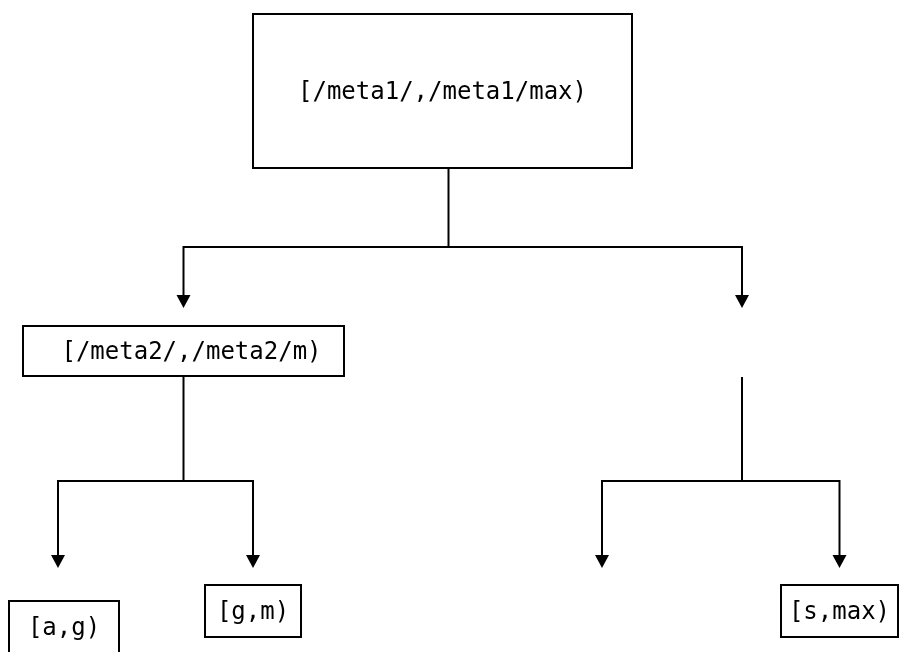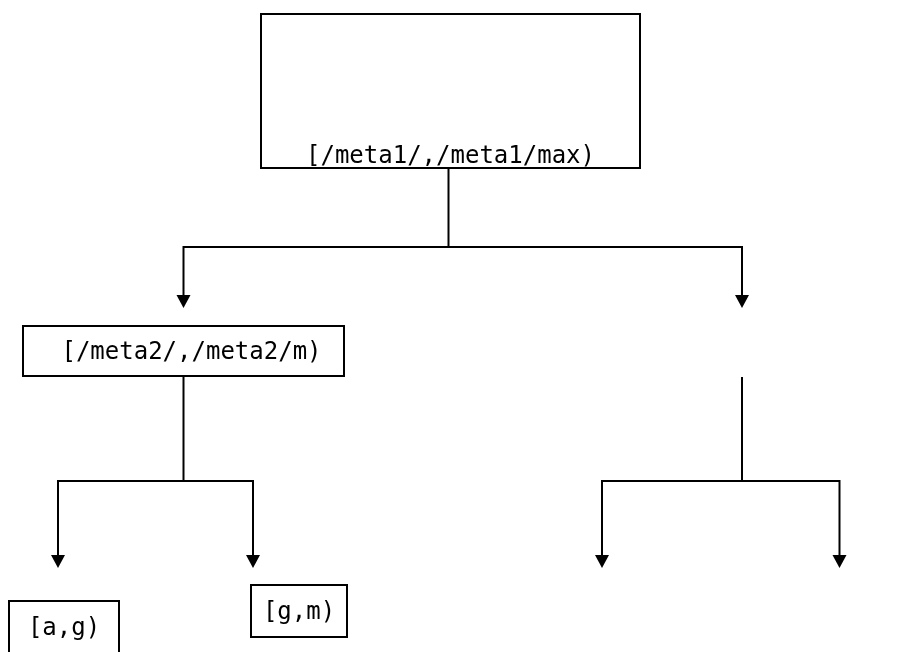--- a/index.html
+++ b/index.html
@@ -29,25 +29,25 @@
     box-sizing: border-box;
     border: 2px solid #000000;
     background: #ffffff;
     display: flex;
     align-items: center;
     justify-content: center;
     font-size: 24px;
     line-height: 1;
     white-space: nowrap;
   }
-  .node-root   { left: 260px; top: 13px;  width: 381px; height: 156px; align-items: flex-end; }
+  .node-root   { left: 252px; top: 13px;  width: 381px; height: 156px; }
   .node-bl     { left: 22px;  top: 325px; width: 323px; height: 52px; padding-left: 16px; }
   .node-br     { left: 583px; top: 325px; width: 318px; height: 52px; }
   .node-leaf0  { left: 8px;   top: 600px; width: 112px; height: 54px; }
-  .node-leaf1  { left: 204px; top: 584px; width: 98px;  height: 54px; margin-left: 46px; }
+  .node-leaf1  { left: 204px; top: 584px; width: 98px;  height: 54px; }
   .node-leaf2  { left: 553px; top: 584px; width: 98px;  height: 54px; }
   .node-leaf3  { left: 780px; top: 584px; width: 119px; height: 54px; }
   .edge {
     stroke: #000000;
     stroke-width: 2;
     fill: none;
   }
   .arrowhead {
     fill: #000000;
     stroke: none;
@@ -93,14 +93,17 @@
 
   <div class="node node-leaf0">
     <span>[a,g)</span>
   </div>
 
   <div class="node node-leaf1">
     <span>[g,m)</span>
   </div>
 
 
+  <div class="node node-leaf3">
+    <span>[s,max)</span>
+  </div>
 
 </div>
 
 </body></html>

